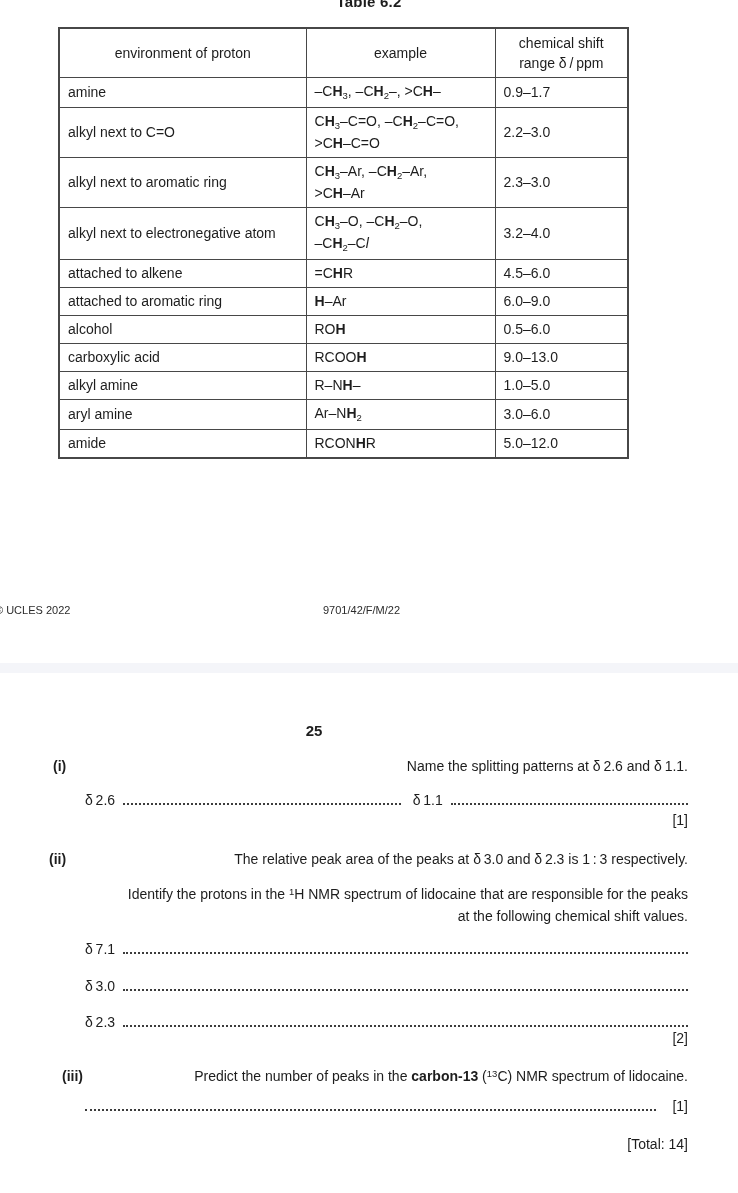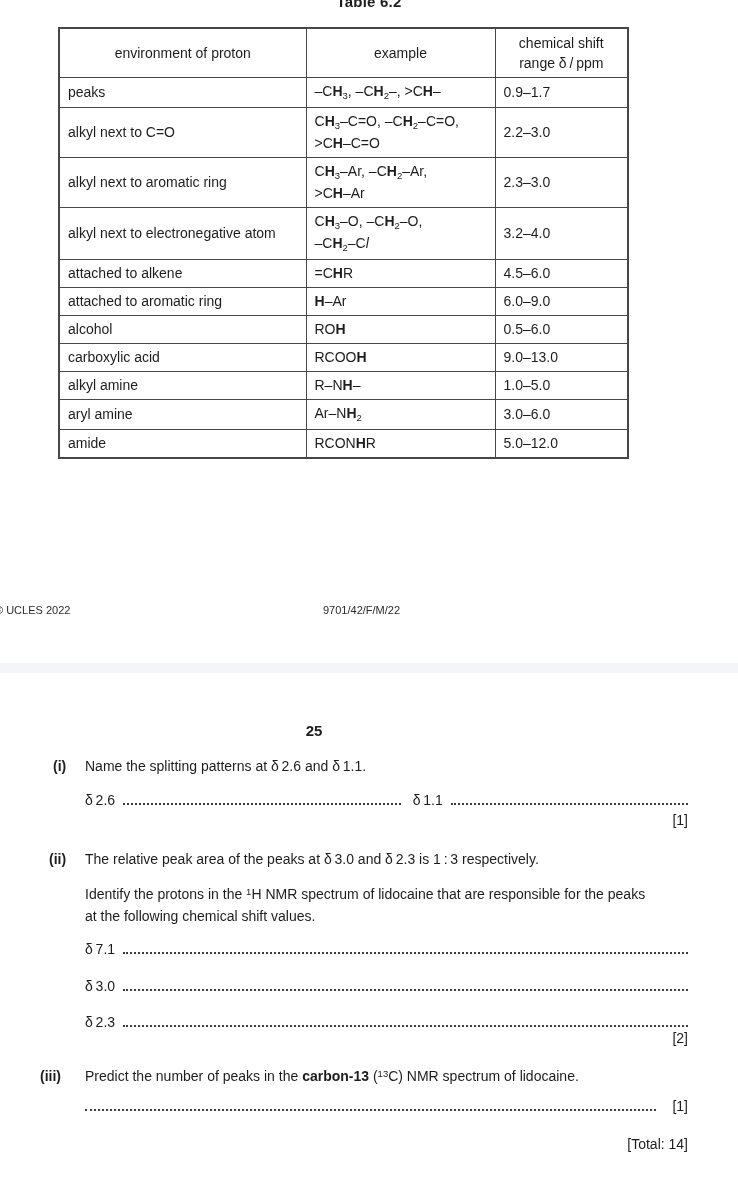--- a/index.html
+++ b/index.html
@@ -23,22 +23,22 @@
   .footer-copyright{ position:absolute; left:-5px; top:604px; font-size:11px; color:#2b2b2b; }
   .footer-code{ position:absolute; left:323px; top:604px; font-size:11px; color:#2b2b2b; }
   
   .page-separator{ position:absolute; left:0; top:663px; width:738px; height:10px;
     background:#f4f5f9; }
   
   .page-number{ position:absolute; top:722px; left:0; width:628px;
     text-align:center; font-size:15px; font-weight:bold; }
   .qrow{ position:absolute; left:0; right:0; font-size:14px; line-height:21px; }
   .qnum{ position:absolute; font-weight:bold; }
-  .qnum.n1{ left:53px; } .qnum.n2{ left:49px; } .qnum.n3{ left:40px; }
-  .qtext{ display:block; margin-left:85px; margin-right:50px; }
+  .qnum.n1{ left:53px; } .qnum.n2{ left:49px; } .qnum.n3{ left:62px; }
+  .qtext{ display:block; margin-left:85px; margin-right:50px;text-align:right; }
   .ansflex{ position:absolute; left:85px; right:50px; display:flex;
     align-items:flex-end; font-size:14px; line-height:17px;justify-content:center; }
   .dlabel{ white-space:nowrap; }
   .dlabel.mid{ padding-left:12px; }
   .dots{ border-bottom:2px dotted #3c3c3c; height:0; margin:0 0 4px 8px; }
   .dots.g1{ flex:275; } .dots.g2{ flex:235; } .dots.full{ flex:1; }
   .endlabel{ white-space:nowrap; margin-left:16px; }
   .mark{ position:absolute; right:50px; font-size:14px; }
 </style>
 </head>
@@ -56,21 +56,21 @@
       </colgroup>
     <thead>
       <tr>
         <th>environment of proton</th>
         <th>example</th>
         <th>chemical shift<br>range δ / ppm</th>
       </tr>
     </thead>
     <tbody>
         <tr>
-          <td>peaks</td>
+          <td>amine</td>
           <td>–C<b>H</b><sub>3</sub>, –C<b>H</b><sub>2</sub>–, &gt;C<b>H</b>–</td>
           <td>0.9–1.7</td>
         </tr>
         <tr>
           <td>alkyl next to C=O</td>
           <td>C<b>H</b><sub>3</sub>–C=O, –C<b>H</b><sub>2</sub>–C=O,<br>&gt;C<b>H</b>–C=O</td>
           <td>2.2–3.0</td>
         </tr>
         <tr>
           <td>alkyl next to aromatic ring</td>

